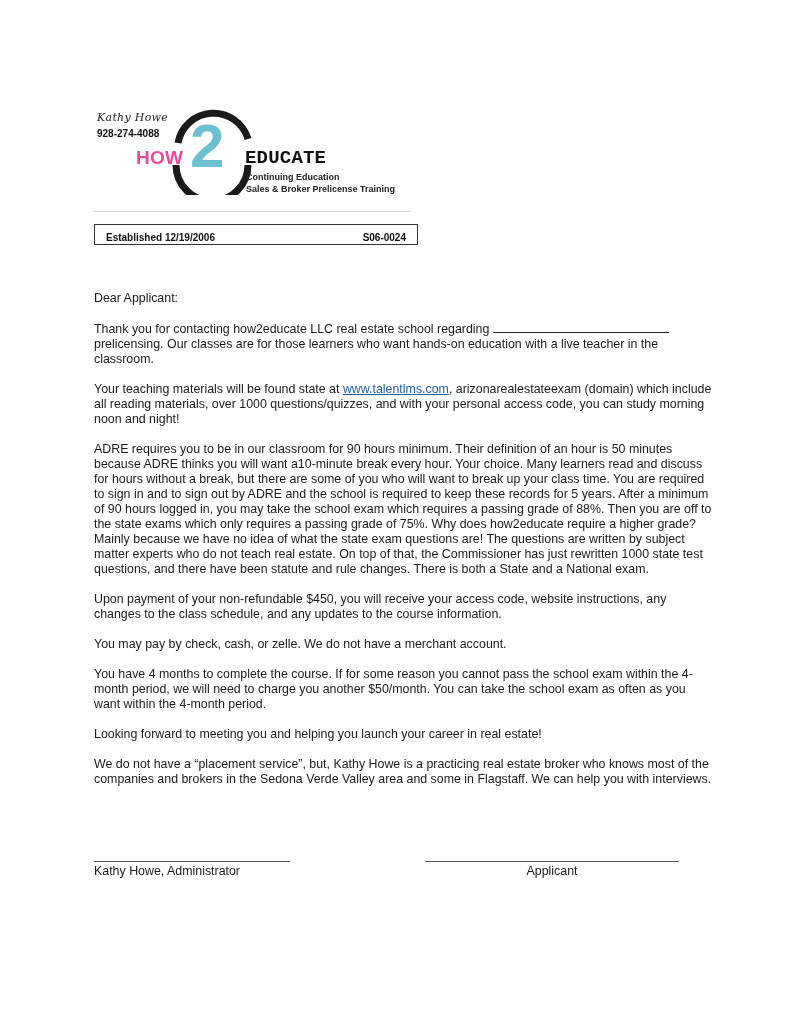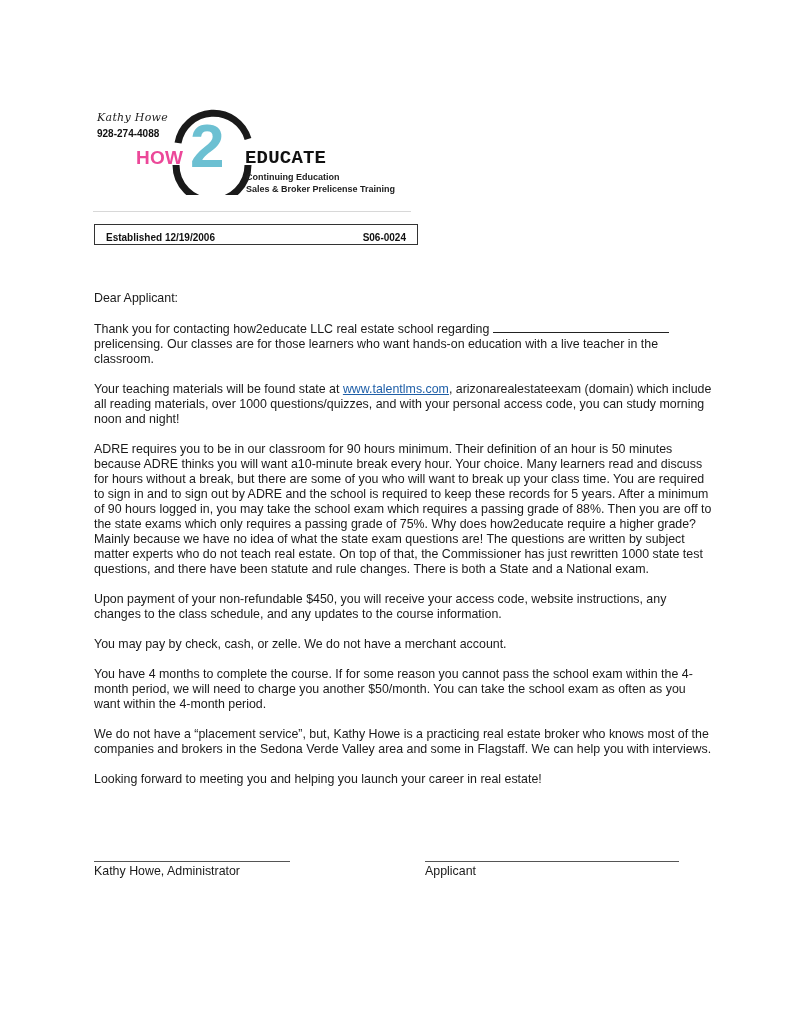--- a/index.html
+++ b/index.html
@@ -33,21 +33,21 @@
     .body-text { position: absolute; left: 94px; top: 291px; width: 620px;
                  font-size: 12.4px; line-height: 15px; color: #1a1a1a; }
     .body-text p { margin: 0 0 15px 0; }
     .link { color: #1f5fa8; text-decoration: underline; }
     .blank { display: inline-block; width: 176px; border-bottom: 1px solid #222; height: 11px; vertical-align: baseline; }
 
     
     .sig { position: absolute; top: 861px; font-size: 12.4px; color: #1a1a1a; }
     .sig-line { height: 1px; background: #555; margin-bottom: 2px; }
     .sig-left { left: 94px; width: 196px; }
-    .sig-right { left: 425px; width: 254px; }
+    .sig-right { left: 425px; width: 254px; text-align: center; }
   </style>
 </head>
 <body>
 
 <div class="page">
 
   <div class="letterhead">
     <div class="lh-name">Kathy Howe</div>
     <div class="lh-phone">928-274-4088</div>
     <svg class="logo-ring" viewBox="0 0 88 86">
@@ -69,22 +69,22 @@
   </div>
 
   <div class="body-text">
     <p>Dear Applicant:</p>
     <p><span>Thank you for contacting how2educate LLC real estate school regarding </span><span class="blank"></span><span> prelicensing.  Our classes are for those learners who want hands-on education with a live teacher in the classroom.</span></p>
     <p><span>Your teaching materials will be found state at </span><span class="link">www.talentlms.com</span><span>, arizonarealestateexam (domain) which include all reading materials, over 1000 questions/quizzes, and with your personal access code, you can study morning noon and night!</span></p>
     <p>ADRE requires you to be in our classroom for 90 hours minimum.  Their definition of an hour is 50 minutes because ADRE thinks you will want a10-minute break every hour.  Your choice.  Many learners read and discuss for hours without a break, but there are some of you who will want to break up your class time.  You are required to sign in and to sign out by ADRE and the school is required to keep these records for 5 years.  After a minimum of 90 hours logged in, you may take the school exam which requires a passing grade of 88%.  Then you are off to the state exams which only requires a passing grade of 75%.  Why does how2educate require a higher grade?  Mainly because we have no idea of what the state exam questions are!  The questions are written by subject matter experts who do not teach real estate.  On top of that, the Commissioner has just rewritten 1000 state test questions, and there have been statute and rule changes. There is both a State and a National exam.</p>
     <p>Upon payment of your non-refundable $450, you will receive your access code, website instructions, any changes to the class schedule, and any updates to the course information.</p>
     <p>You may pay by check, cash, or zelle.  We do not have a merchant account.</p>
     <p>You have 4 months to complete the course.  If for some reason you cannot pass the school exam within the 4-month period, we will need to charge you another $50/month.  You can take the school exam as often as you want within the 4-month period.</p>
+    <p>Looking forward to meeting you and helping you launch your career in real estate!</p>
     <p>We do not have a “placement service”, but, Kathy Howe is a practicing real estate broker who knows most of the companies and brokers in the Sedona Verde Valley area and some in Flagstaff.  We can help you with interviews.</p>
-    <p>Looking forward to meeting you and helping you launch your career in real estate!</p>
   </div>
 
   <div class="sig sig-left">
     <div class="sig-line"></div>
     <div>Kathy Howe, Administrator</div>
   </div>
 
   <div class="sig sig-right">
     <div class="sig-line"></div>
     <div>Applicant</div>

